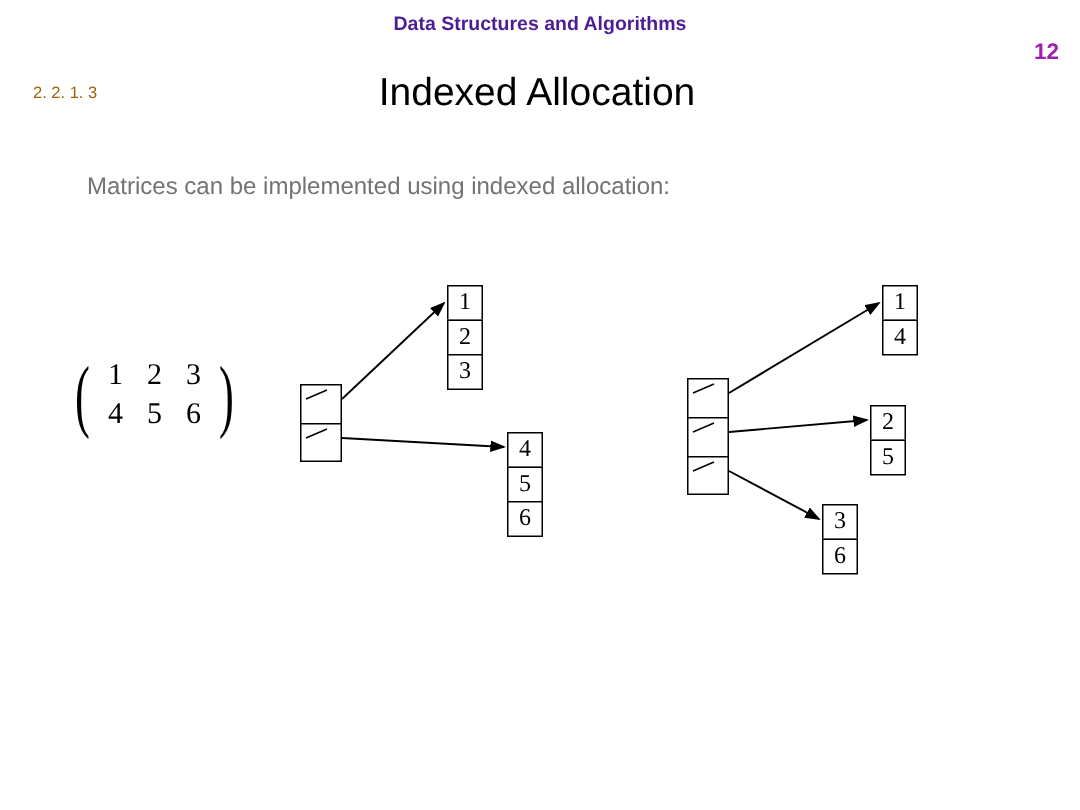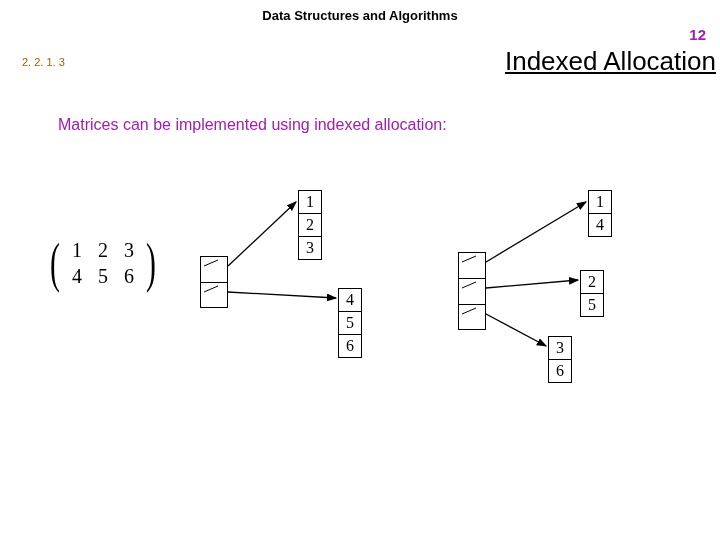--- a/index.html
+++ b/index.html
@@ -8,21 +8,21 @@
     height: 540px;
     background: #ffffff;
     font-family: Arial, Helvetica, sans-serif;
     position: relative;
     overflow: hidden;
   }
   .course-header {
     text-align: center;
     font-size: 13px;
     font-weight: bold;
-    color: #000000;
+    color: #4c1d95;
     padding-top: 8px;
   }
   .page-number {
     position: absolute;
     top: 26px;
     right: 14px;
     font-size: 15px;
     font-weight: bold;
     color: #a21caf;
   }
@@ -31,31 +31,30 @@
     top: 56px;
     left: 22px;
     font-size: 11px;
     color: #a16207;
   }
   .title {
     position: absolute;
     top: 46px;
     left: 0;
     width: 716px;
-    text-align: right;
+    text-align: center;
     font-size: 26px;
     color: #000;
-    text-decoration: underline;
   }
   .body-text {
     position: absolute;
     top: 116px;
     left: 58px;
     font-size: 16px;
-    color: #a21caf;
+    color: #737373;
   }
   .diagram {
     position: absolute;
     top: 190px;
     left: 28px;
     width: 660px;
     height: 260px;
   }
   
   .matrix {

